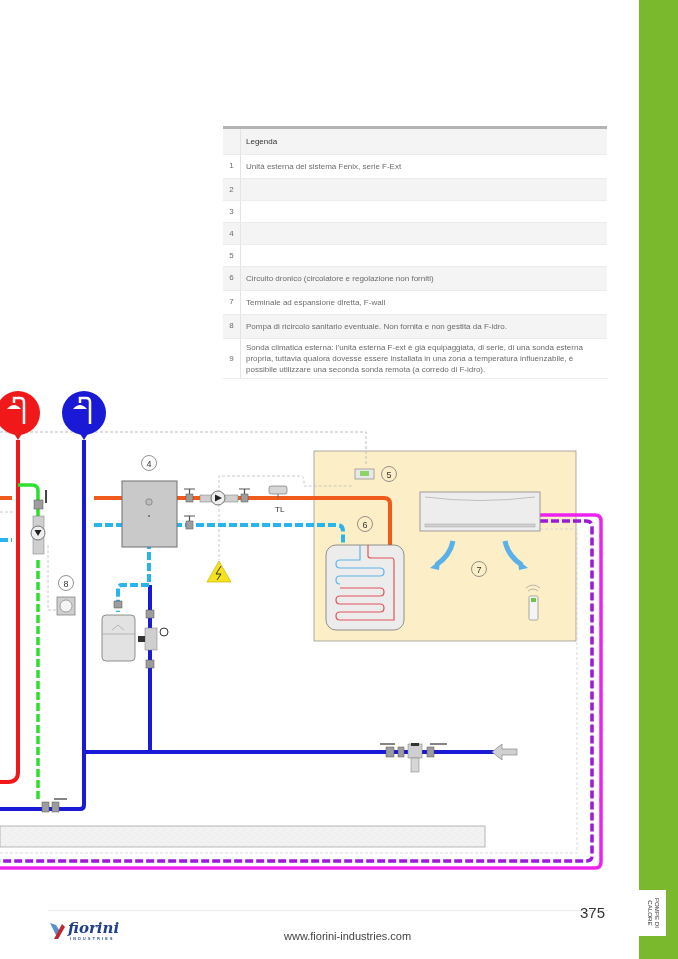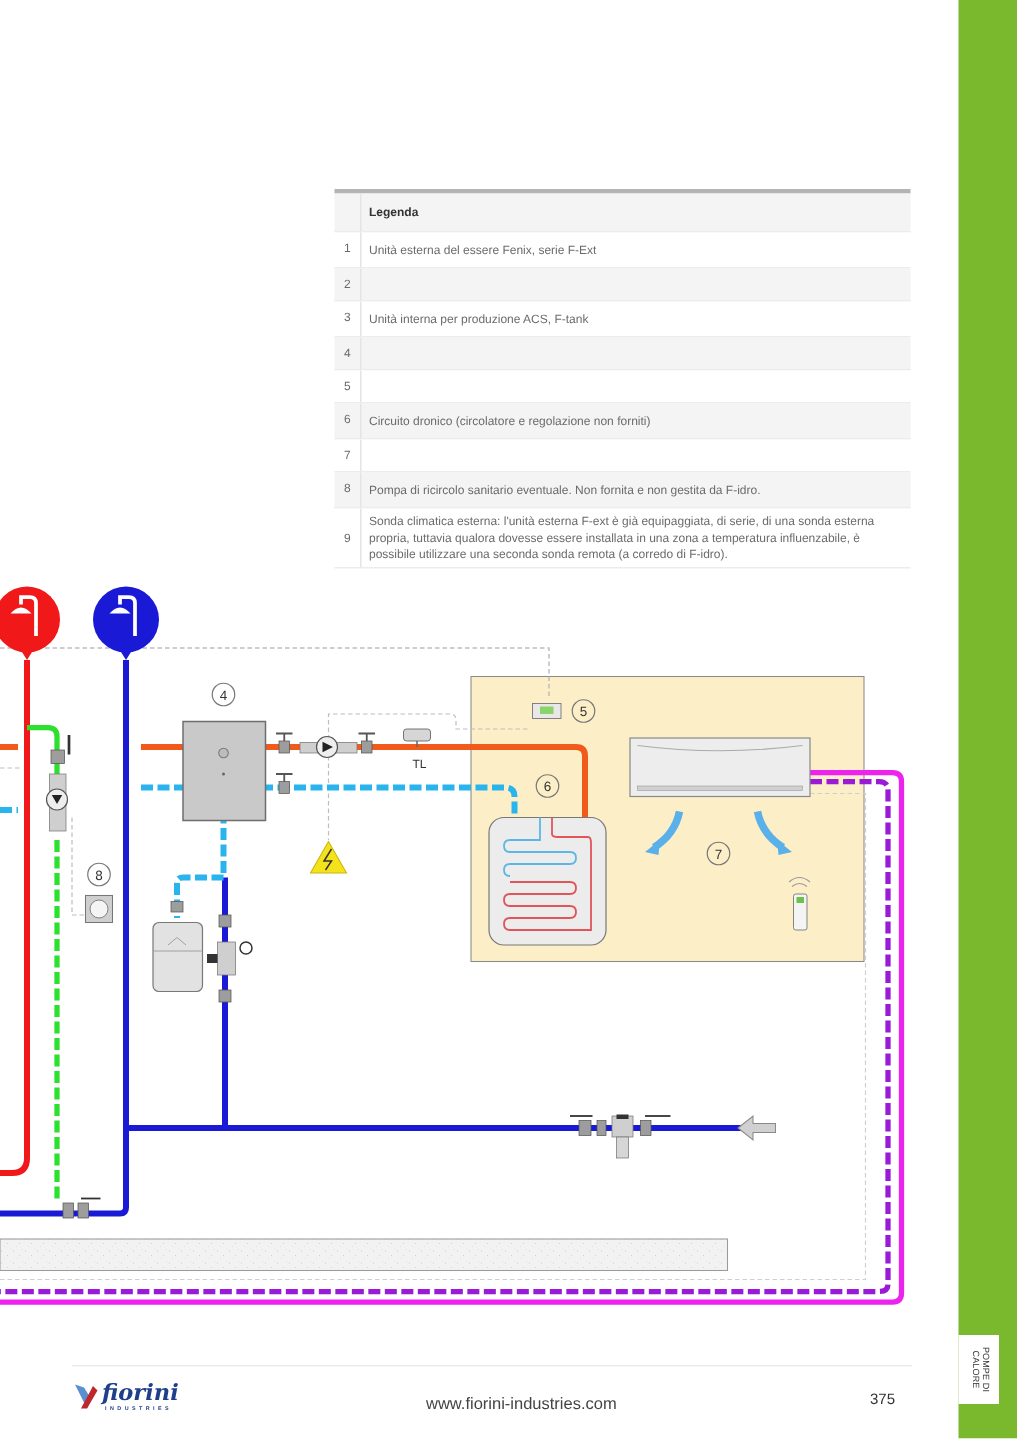--- a/index.html
+++ b/index.html
@@ -7,72 +7,72 @@
   .green-bar { position: absolute; left: 639px; top: 0; width: 39px; height: 959px; background: #7ab92e; }
   .side-tab { position: absolute; left: 639px; top: 890px; width: 27px; height: 46px; background: #ffffff; }
   .side-tab span { position: absolute; left: 50%; top: 50%; transform: translate(-50%, -50%) rotate(90deg); font-size: 6px; line-height: 6.5px; color: #333; text-align: center; white-space: nowrap; letter-spacing: 0.1px; }
 
   .legend { position: absolute; left: 223px; top: 126px; width: 384px; border-top: 3px solid #b4b4b4; font-size: 8px; color: #6b6b6b; }
   .legend .row { display: flex; border-bottom: 1px solid #ececec; }
   .legend .row:nth-child(odd) { background: #f4f4f4; }
   .legend .row:nth-child(even) { background: #ffffff; }
   .legend .num { width: 17px; text-align: center; border-right: 1px solid #e4e4e4; padding: 6px 0; flex: none; }
   .legend .txt { padding: 6px 5px; line-height: 11px; }
-  .legend .head .txt { font-weight: bold; color: #333; padding: 7px 5px; text-align: center; }
+  .legend .head .txt { font-weight: normal; color: #333; padding: 7px 5px; text-align: center; }
   .legend .r9 .num { display: flex; align-items: center; justify-content: center; }
   .legend .r9 .txt { padding: 3px 5px; }
 
   .diagram { position: absolute; left: 0; top: 385px; }
 
   .footer-line { position: absolute; left: 48px; top: 910px; width: 560px; height: 1px; background: #ececec; }
   .logo { position: absolute; left: 48px; top: 921px; width: 84px; height: 22px; }
   .logo-word { position: absolute; left: 20px; top: -2px; font-family: "DejaVu Serif", serif; font-style: italic; font-weight: bold; font-size: 15px; color: #1e3f8a; }
   .logo-sub { position: absolute; left: 22px; top: 16px; font-size: 3.6px; letter-spacing: 2.3px; color: #1e3f8a; font-weight: bold; }
   .url { position: absolute; left: 284px; top: 930px; font-size: 11px; color: #444; }
-  .page-num { position: absolute; left: 580px; top: 928px; font-size: 10px; color: #333; }
+  .page-num { position: absolute; left: 580px; top: 904px; font-size: 15px; color: #333; }
 </style>
 </head>
 <body>
 
 <div class="green-bar"></div>
 <div class="side-tab">
   <span>
       <span style="position:static;transform:none;font-size:inherit;display:block">POMPE DI</span>
       <span style="position:static;transform:none;font-size:inherit;display:block">CALORE</span>
     </span>
 </div>
 
 <div class="legend">
   <div class="row head">
     <div class="num"></div>
     <div class="txt">Legenda</div>
   </div>
   <div class="row">
       <div class="num">1</div>
-      <div class="txt">Unità esterna del essere Fenix, serie F-Ext</div>
+      <div class="txt">Unità esterna del sistema Fenix, serie F-Ext</div>
     </div>
   <div class="row">
       <div class="num">2</div>
     </div>
   <div class="row">
       <div class="num">3</div>
-      <div class="txt">Unità interna per produzione ACS, F-tank</div>
     </div>
   <div class="row">
       <div class="num">4</div>
     </div>
   <div class="row">
       <div class="num">5</div>
     </div>
   <div class="row">
       <div class="num">6</div>
       <div class="txt">Circuito dronico (circolatore e regolazione non forniti)</div>
     </div>
   <div class="row">
       <div class="num">7</div>
+      <div class="txt">Terminale ad espansione diretta, F-wall</div>
     </div>
   <div class="row">
       <div class="num">8</div>
       <div class="txt">Pompa di ricircolo sanitario eventuale. Non fornita e non gestita da F-idro.</div>
     </div>
   <div class="row r9">
       <div class="num">9</div>
       <div class="txt">Sonda climatica esterna: l'unità esterna F-ext è già equipaggiata, di serie, di una sonda esterna propria, tuttavia qualora dovesse essere installata in una zona a temperatura influenzabile, è possibile utilizzare una seconda sonda remota (a corredo di F-idro).</div>
     </div>
 </div>

